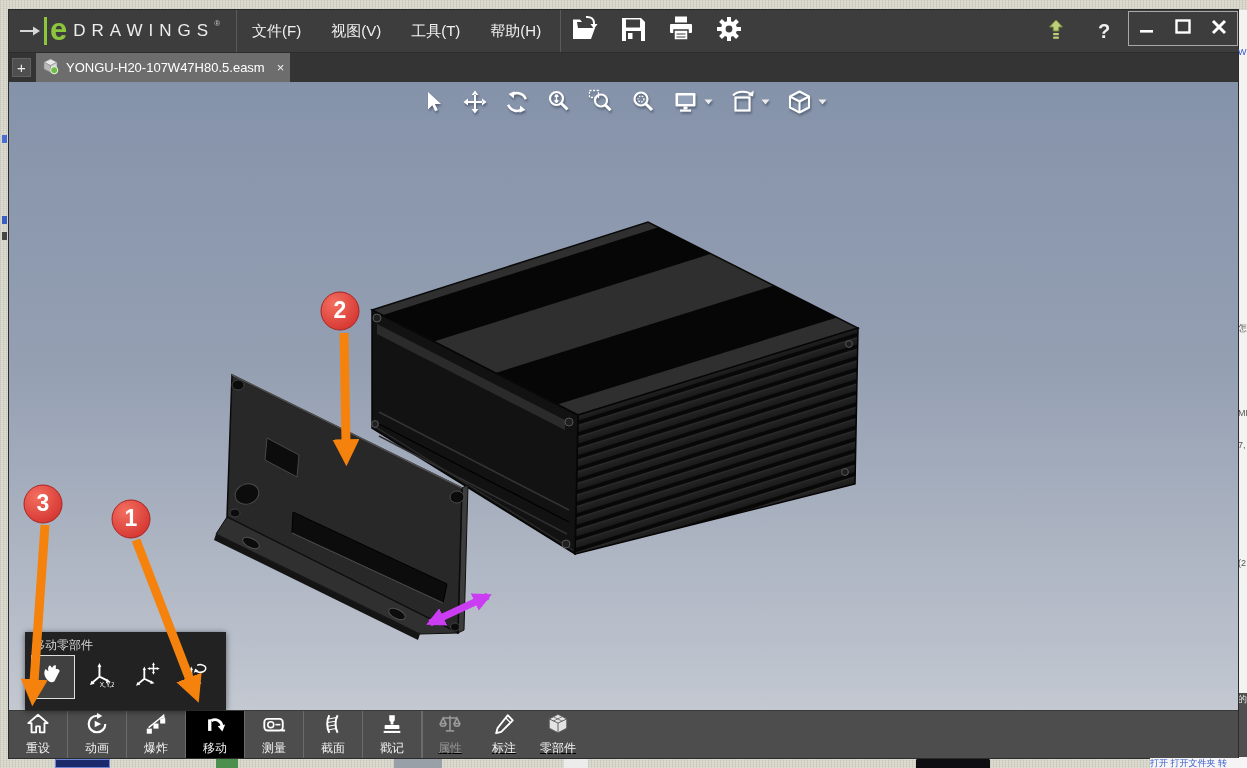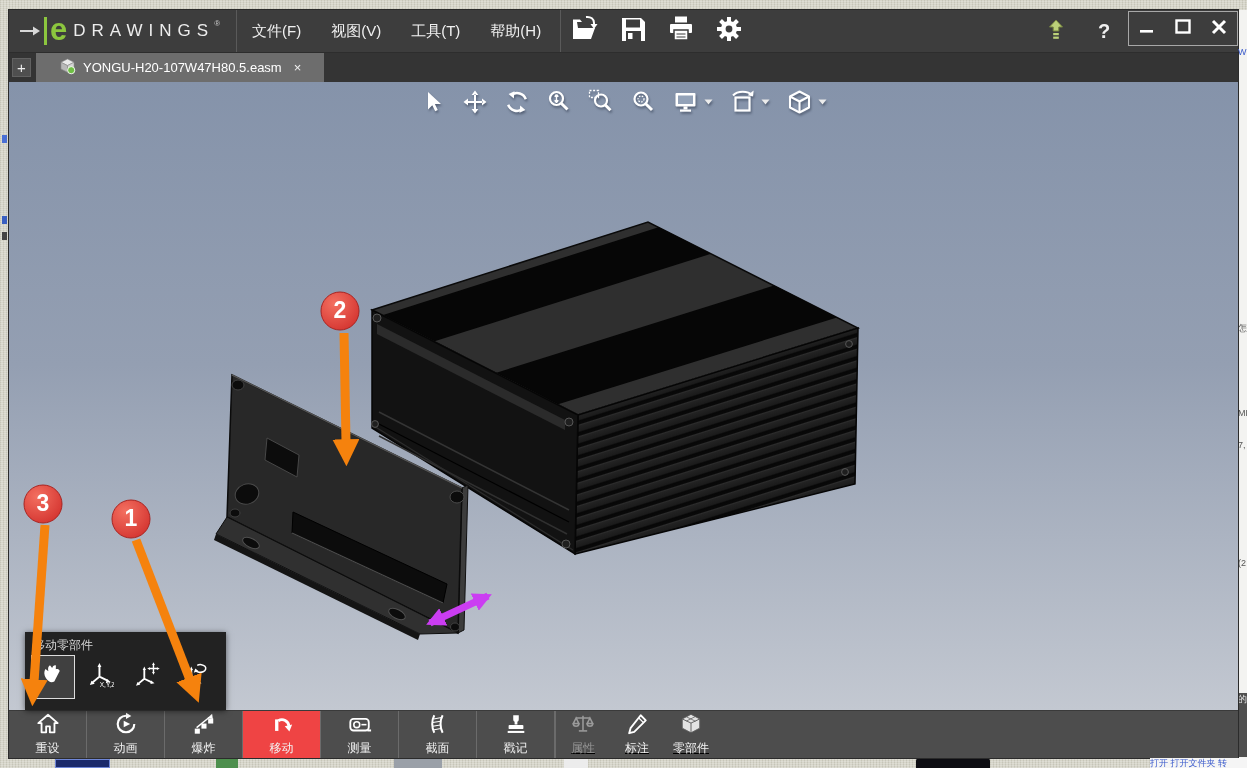--- a/index.html
+++ b/index.html
@@ -31,37 +31,37 @@
   .tb-right { margin-left:auto; display:flex; align-items:center; height:100%; }
   .tb-sm { width:48px; display:flex; align-items:center; justify-content:center; }
   .help-q { color:#f0f0f0; font-size:20px; font-weight:bold; }
   .win-box { display:flex; border:1px solid #a8a8a8; height:35px; margin-top:-5px; }
   .win-btn { width:36px; display:flex; align-items:center; justify-content:center; }
 
   
   .tabbar { height:30px; flex:0 0 auto; background:#343434; display:flex; align-items:stretch; border-top:1px solid #2d2d2d; }
   .newtab { width:19px; height:19px; margin:5px 5px 0 3px; background:#4f4f4f; border:1px solid #616161;
     color:#ededed; font-size:15px; line-height:1; display:flex; align-items:center; justify-content:center; }
-  .tab { display:flex; align-items:center; gap:7px; background:#6d6d6d; padding:0 23px; color:#fff; font-size:13px; }
+  .tab { display:flex; align-items:center; gap:7px; background:#6d6d6d; padding:0 6px; color:#fff; font-size:13px; }
   .tab-close { font-size:13px; color:#f2f2f2; margin-left:5px; }
 
   
   .viewport { position:relative; flex:1 1 auto; overflow:hidden;
     background:linear-gradient(180deg,#8593aa 0%,#949fb2 45%,#c3c8d1 100%); }
   .scene { position:absolute; inset:0; width:100%; height:100%; }
   .view-toolbar { position:absolute; top:7px; left:0; right:0; display:flex; justify-content:center;
     align-items:center; gap:16px; z-index:5; filter:drop-shadow(1px 2px 1px rgba(35,45,65,.5)); }
   .vt-group { display:flex; align-items:center; gap:5px; }
   .vt-btn { display:flex; align-items:center; justify-content:center; }
 
   
   .bottom-toolbar { height:48px; flex:0 0 auto; background:#4d4d4d; display:flex; align-items:stretch; border-top:1px solid #3a3a3a; }
-  .bt-btn { width:78px; display:flex; flex-direction:column; align-items:center; justify-content:center;
+  .bt-btn { width:59px; display:flex; flex-direction:column; align-items:center; justify-content:center;
     gap:1px; color:#f2f2f2; font-size:12px; border-right:1px solid #6b6b6b; }
-  .bt-btn.active { background:#ef4444;text-align:right; }
+  .bt-btn.active { background:#000000;text-align:right; }
   .bt-btn.disabled { color:#969696; }
   .bt-center { flex:1; display:flex; align-items:center; justify-content:center; color:#e2e2e2;
     font-size:13px; border-right:1px solid #6b6b6b; }
   .bt-right { display:flex;text-decoration:underline; }
   .bt-right .bt-btn { width:54px; border-right:none; }
   .bt-right { border-left:1px solid #6b6b6b; }
 
   
   .popup { position:absolute; left:25px; top:632px; width:201px; height:78px; background:#222;
     z-index:30; box-shadow:0 1px 6px rgba(0,0,0,.55); }

